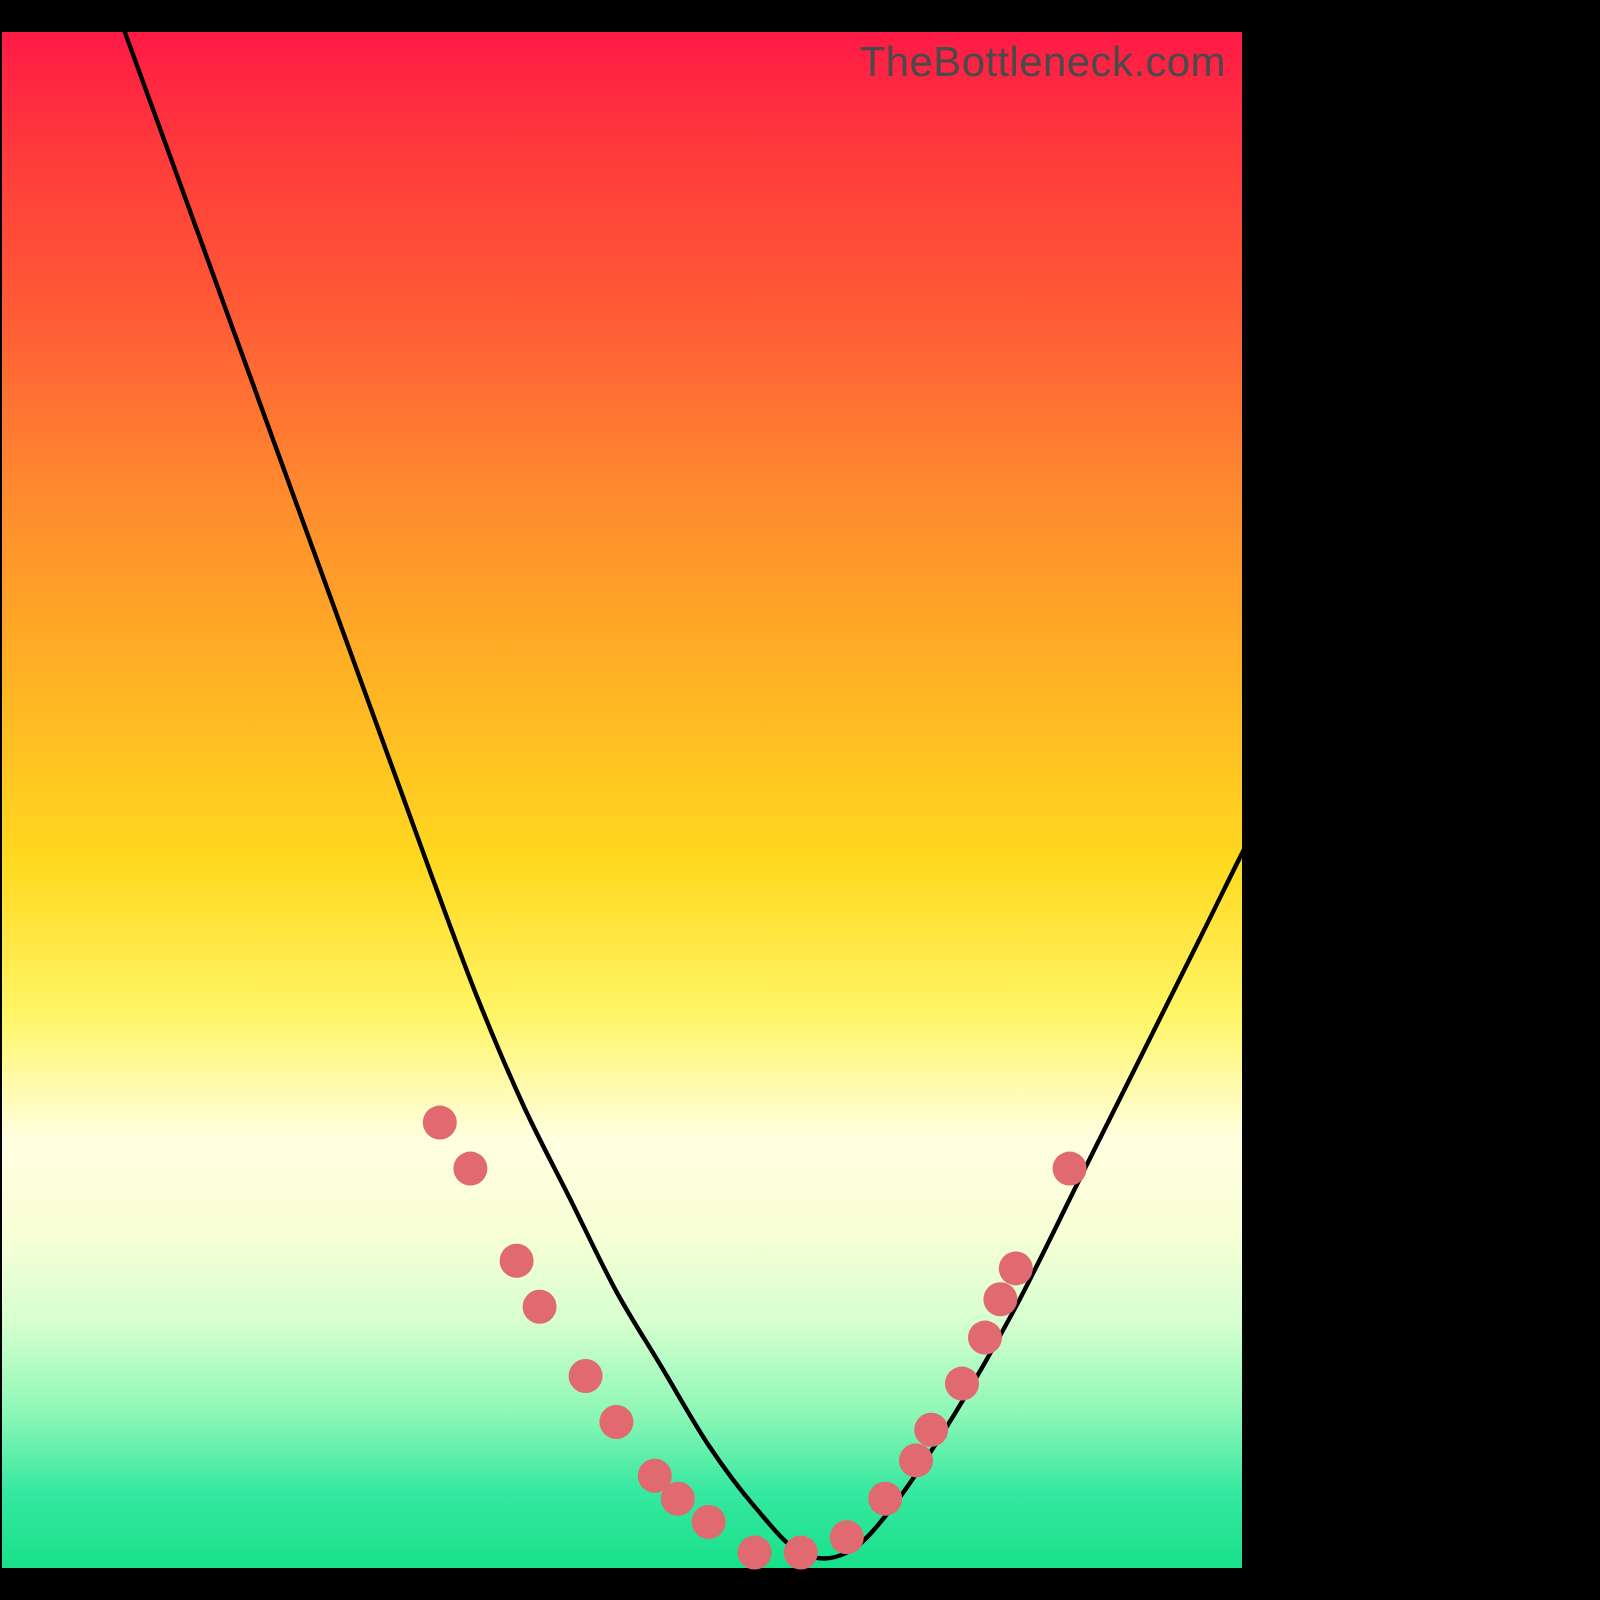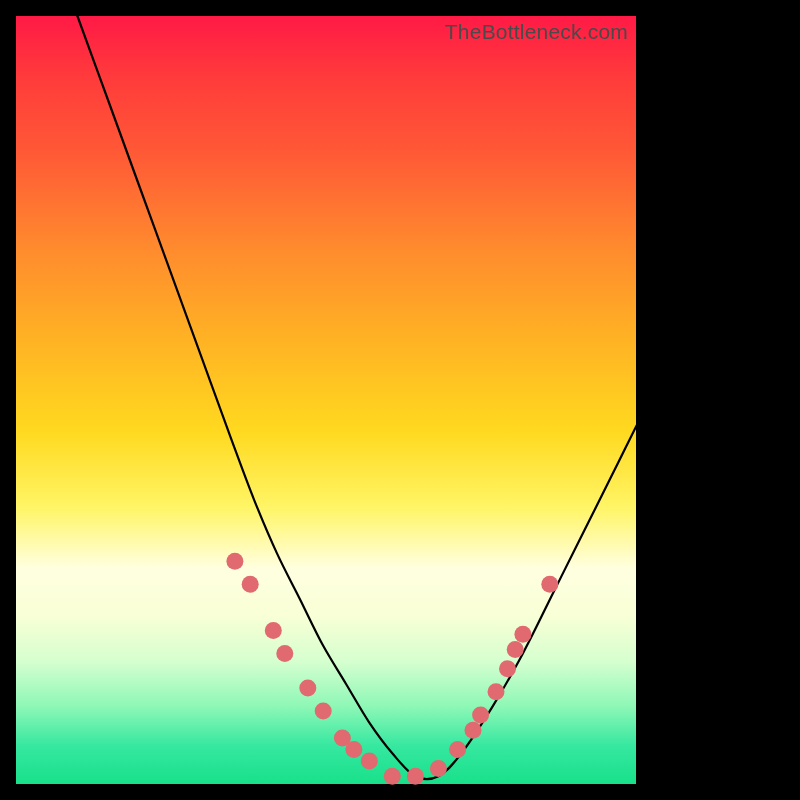--- a/index.html
+++ b/index.html
@@ -5,21 +5,21 @@
   * { margin: 0; padding: 0; box-sizing: border-box; }
   html, body { width: 800px; height: 800px; overflow: hidden; background: #000; }
   .outer {
     width: 800px;
     height: 800px;
     background: #000;
     position: relative;
   }
   .plot-area {
     position: absolute;
-    left: 16px;
+    left: 1px;
     top: 16px;
     width: 620px;
     height: 768px;
     background: linear-gradient(to bottom,
       #ff1a46 0%,
       #ff3b3b 8%,
       #ff5a36 18%,
       #ff8a2e 30%,
       #ffb224 42%,
       #ffd91f 54%,

